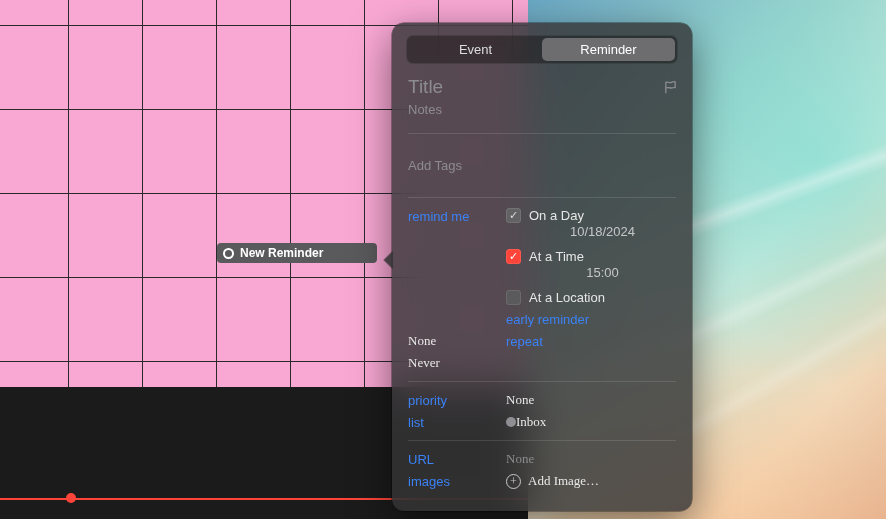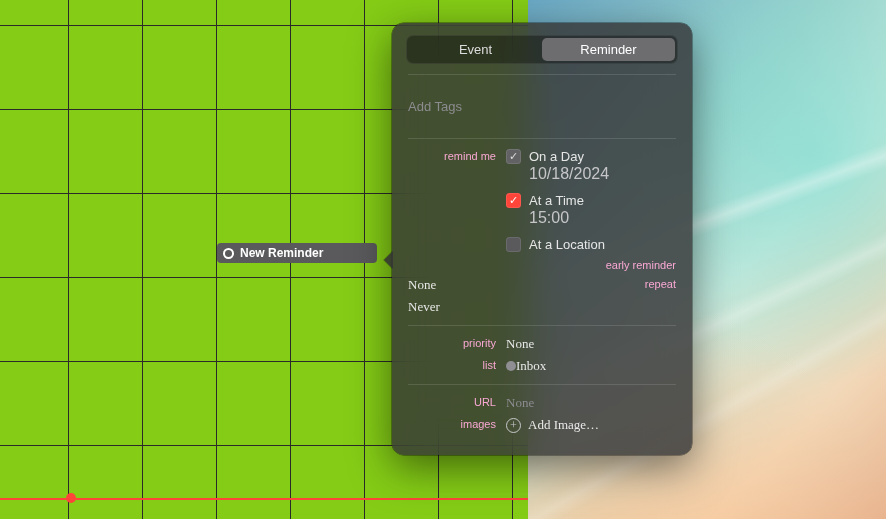--- a/index.html
+++ b/index.html
@@ -1,22 +1,22 @@
 <!DOCTYPE html>
 <html><head>
 <meta charset="utf-8">
 <style>
   * { box-sizing: border-box; margin: 0; padding: 0; }
   html, body { width: 886px; height: 519px; overflow: hidden; font-family: -apple-system, "Helvetica Neue", Arial, sans-serif; }
   body { position: relative; background: #1b1b1b; }
 
   
   .cal {
-    position: absolute; left: 0; top: 0; width: 528px; height: 519px;
-    background-color: #84cc16;
+    position: absolute; left: 0; top: 0; width: 528px; height: 387px;
+    background-color: #f9a8d4;
     text-decoration: underline;
   }
   .gridlines {
     position: absolute; inset: 0;
     background-image:
       linear-gradient(to right, #2a2a2a 1px, transparent 1px),
       linear-gradient(to bottom, #2a2a2a 1px, transparent 1px);
     background-size: 74px 84px;
     background-position: -6px 25px;
   }
@@ -111,38 +111,38 @@
     border: none; outline: none; color: #ddd; font-size: 13px;
   }
   .tags::placeholder { color: #8c8c90; }
 
   .grid {
     display: grid; grid-template-columns: 88px 1fr;
     column-gap: 10px; row-gap: 6px;
     padding: 10px 16px 0;
   }
   .lbl {
-    text-align: right; color: #f9a8d4; font-size: 11px;
+    color: #3b82f6; font-size: 13px;
     padding-top: 1px;
   }
   .val { color: #e8e8e8; font-size: 13px; font-family: Liberation Serif, serif; }
   .val.ph { color: #8c8c90; }
 
   .chk { display: flex; align-items: center; gap: 8px; }
   .chkbox {
     width: 15px; height: 15px; border-radius: 3.5px;
     background: #5a5a5c; display: inline-flex;
     align-items: center; justify-content: center;
     color: #ddd; font-size: 11px; line-height: 1;
     border: 0.5px solid rgba(255,255,255,0.1);
     flex-shrink: 0;
   }
   .chkbox.checked { background: #626264; }
   .chkbox.accent { background: #ff453a; color: #fff; }
-  .sub { color: #c6c6c8; font-size: 16px; margin-left: 23px; margin-top: 1px; }
+  .sub { color: #c6c6c8; font-size: 13px; margin-left: 23px; margin-top: 1px; text-align: center; }
 
   .sep2 { height: 1px; background: rgba(255,255,255,0.12); margin: 10px 16px 0; }
 
   .listval { display: flex; align-items: center; }
   .listdot { width: 10px; height: 10px; border-radius: 50%; background: #8e8e93; }
 
   .addimg { display: inline-flex; align-items: center; gap: 7px; cursor: pointer; }
   .plus {
     width: 15px; height: 15px; border-radius: 50%;
     border: 1.3px solid #c8c8cc; display: inline-flex;
@@ -166,20 +166,31 @@
 <div class="wallpaper"></div>
 
 <div class="popover">
   <div class="popover-arrow"></div>
 
   <div class="seg">
     <button>Event</button>
     <button class="selected">Reminder</button>
   </div>
 
+  <div class="titlearea">
+    <div class="row1">
+      <input class="title-input" type="text" placeholder="Title" style="">
+      <button class="flagbtn">
+        <svg width="15" height="15" viewBox="0 0 16 16" fill="none" stroke="currentColor" stroke-width="1.4">
+          <path d="M3 14V2.5c2-1 4 1 6 0s3-1 4-.5v6c-1-.5-2 .5-4 .5s-4-1-6 0"></path>
+        </svg>
+      </button>
+    </div>
+    <textarea class="notes" placeholder="Notes" style=""></textarea>
+  </div>
 
   <div class="sep"></div>
 
   <input class="tags" type="text" placeholder="Add Tags" style="">
 
   <div class="sep"></div>
 
   <div class="grid">
     <div class="lbl">remind me</div>
     <div>

